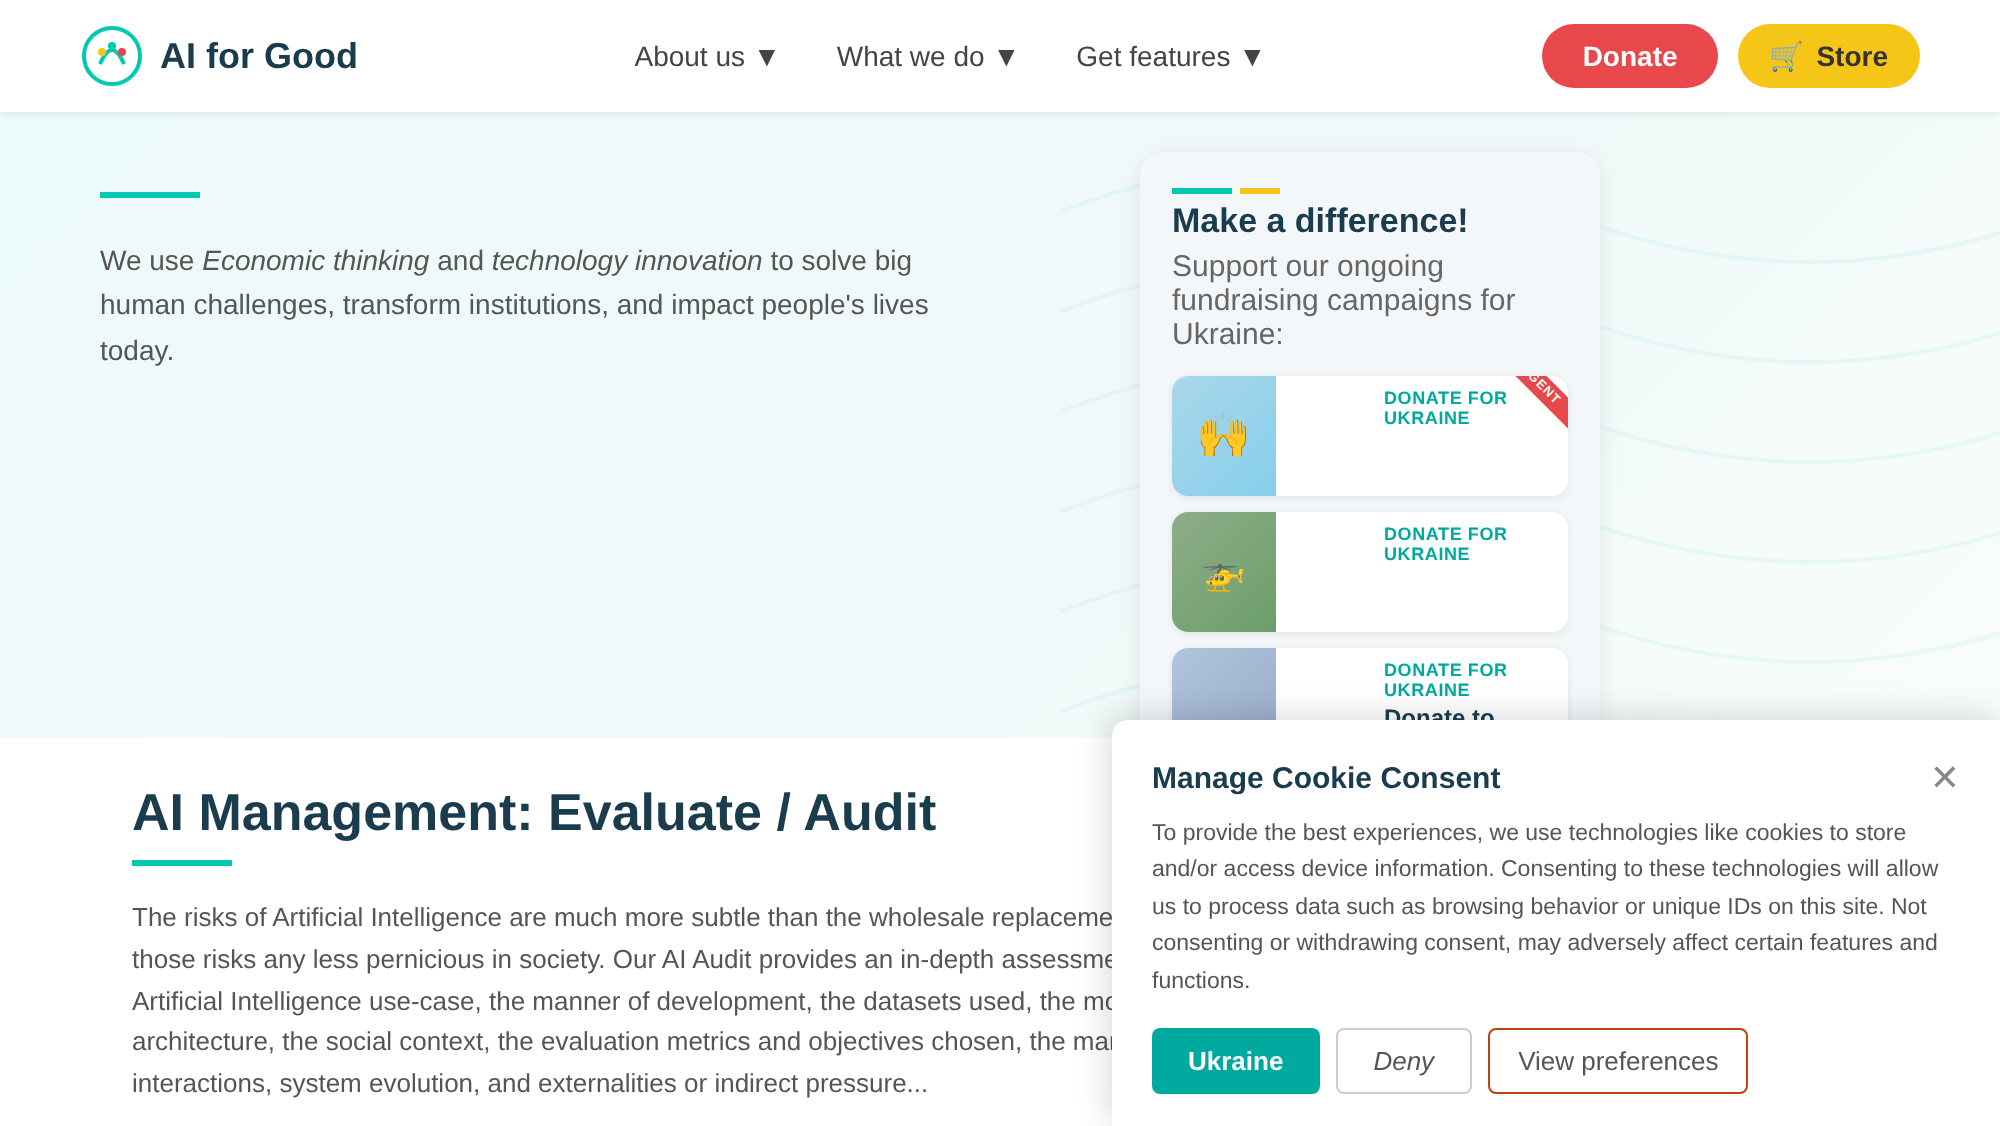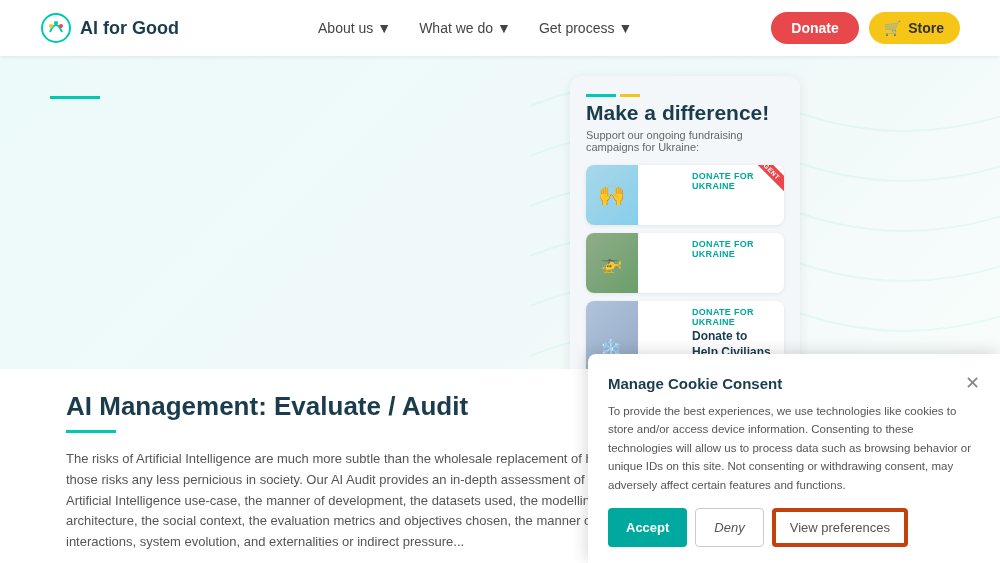--- a/index.html
+++ b/index.html
@@ -32,22 +32,22 @@
 
     
     .right-section { width: 260px; padding: 20px 20px 20px 10px; display: flex; flex-direction: column; align-items: flex-start; justify-content: flex-start; position: relative; z-index: 2; }
     .donation-card {
       background: #f4f7f9; border-radius: 12px; padding: 18px 16px;
       width: 230px; box-shadow: 0 2px 12px rgba(0,0,0,0.08);
     }
     .donation-card-title-bar { display: flex; align-items: center; margin-bottom: 4px; }
     .donation-card-line { width: 30px; height: 3px; background: #00c9b1; margin-right: 4px; }
     .donation-card-line-yellow { width: 20px; height: 3px; background: #f5c518; }
-    .donation-card-title { font-size: 21px; font-weight: 700; color: #1a3c4d; margin-bottom: 4px; }
-    .donation-card-subtitle { font-size: 11px; color: #666; margin-bottom: 12px; }
+    .donation-card-title { font-size: 17px; font-weight: 700; color: #1a3c4d; margin-bottom: 4px; }
+    .donation-card-subtitle { font-size: 15px; color: #666; margin-bottom: 12px; }
 
     
     .donation-item {
       display: flex; align-items: stretch; background: #fff;
       border-radius: 8px; margin-bottom: 8px; overflow: hidden;
       box-shadow: 0 1px 4px rgba(0,0,0,0.07); cursor: pointer; position: relative;
     }
     .donation-item-img {
       width: 52px; min-height: 60px; background: #ccc;
       flex-shrink: 0; overflow: hidden; position: relative;
@@ -76,34 +76,34 @@
       position: absolute; top: 0; right: 0;
       background: #e8474c; color: #fff; font-size: 6.5px; font-weight: 700;
       text-transform: uppercase; letter-spacing: 0.5px;
       transform: rotate(45deg) translate(8px, -12px);
       width: 60px; text-align: center; padding: 2px 0;
     }
 
     
     .cookie-overlay {
       position: absolute; bottom: 0; right: 0;
-      width: 412px; background: #fff;
+      width: 444px; background: #fff;
       border-radius: 8px 0 0 0;
       box-shadow: -2px -2px 16px rgba(0,0,0,0.15);
       padding: 20px 20px 16px 20px;
       z-index: 50;
     }
     .cookie-header { display: flex; justify-content: space-between; align-items: center; margin-bottom: 10px; }
     .cookie-title { font-size: 15px; font-weight: 600; color: #1a3c4d; }
     .cookie-close { cursor: pointer; font-size: 18px; color: #888; line-height: 1; }
     .cookie-body { font-size: 11.5px; color: #555; line-height: 1.6; margin-bottom: 14px; }
     .cookie-actions { display: flex; gap: 8px; }
     .btn-accept { background: #00a99d; color: #fff; border: none; padding: 8px 18px; border-radius: 4px; font-size: 13px; cursor: pointer; font-weight: 600; }
     .btn-deny { background: none; border: 1px solid #ccc; color: #555; padding: 8px 18px; border-radius: 4px; font-size: 13px; cursor: pointer; font-style: italic; }
-    .btn-preferences { background: none; border: 4px solid #c2410c; color: #555; padding: 8px 14px; border-radius: 4px; font-size: 13px; cursor: pointer; }
+    .btn-preferences { background: none; border: 1px solid #c2410c; color: #555; padding: 8px 14px; border-radius: 4px; font-size: 13px; cursor: pointer; }
 
     
     .page-wrapper { display: flex; flex-direction: column; height: 563px; overflow: hidden; }
     .hero-area { display: flex; flex: 1; overflow: hidden; }
 
     
     .icon-hands { font-size: 22px; }
     .icon-drone { font-size: 18px; }
     .icon-winter { font-size: 18px; }
 
@@ -132,21 +132,21 @@
     <div class="nav-links">
       <span class="nav-link">
         <span>About us</span>
         <span>▼</span>
       </span>
       <span class="nav-link">
         <span>What we do</span>
         <span>▼</span>
       </span>
       <span class="nav-link">
-        <span>Get process</span>
+        <span>Get features</span>
         <span>▼</span>
       </span>
     </div>
     <div class="nav-actions">
       <button class="btn-donate">Donate</button>
       <button class="btn-store">
         <span>🛒</span>
         <span>Store</span>
       </button>
     </div>
@@ -159,20 +159,23 @@
       <path d="M0,100 Q125,50 250,100 T500,100 T750,100" stroke="#00c9b1" stroke-width="2" fill="none"></path>
       <path d="M0,150 Q125,100 250,150 T500,150 T750,150" stroke="#00c9b1" stroke-width="2" fill="none"></path>
       <path d="M0,200 Q125,150 250,200 T500,200 T750,200" stroke="#00c9b1" stroke-width="2" fill="none"></path>
       <path d="M0,250 Q125,200 250,250 T500,250 T750,250" stroke="#00c9b1" stroke-width="2" fill="none"></path>
       <path d="M0,300 Q125,250 250,300 T500,300 T750,300" stroke="#00c9b1" stroke-width="2" fill="none"></path>
       <path d="M0,350 Q125,300 250,350 T500,350 T750,350" stroke="#00c9b1" stroke-width="2" fill="none"></path>
     </svg>
 
     <div class="left-section">
       <div class="hero-underline"></div>
+      <p class="hero-body">
+        We use <em>Economic thinking</em> and <em>technology innovation</em> to solve big human challenges, transform institutions, and impact people's lives today.
+      </p>
     </div>
 
     <div class="right-section">
       <div class="donation-card">
         <div class="donation-card-title-bar">
           <div class="donation-card-line"></div>
           <div class="donation-card-line-yellow"></div>
         </div>
         <div class="donation-card-title">Make a difference!</div>
         <div class="donation-card-subtitle">Support our ongoing fundraising campaigns for Ukraine:</div>
@@ -219,17 +222,17 @@
 
 </div>
 
 <div class="cookie-overlay">
   <div class="cookie-header">
     <span class="cookie-title">Manage Cookie Consent</span>
     <span class="cookie-close">✕</span>
   </div>
   <p class="cookie-body">To provide the best experiences, we use technologies like cookies to store and/or access device information. Consenting to these technologies will allow us to process data such as browsing behavior or unique IDs on this site. Not consenting or withdrawing consent, may adversely affect certain features and functions.</p>
   <div class="cookie-actions">
-    <button class="btn-accept">Accept</button>
+    <button class="btn-accept">Ukraine</button>
     <button class="btn-deny">Deny</button>
     <button class="btn-preferences">View preferences</button>
   </div>
 </div>
 
 </body></html>

